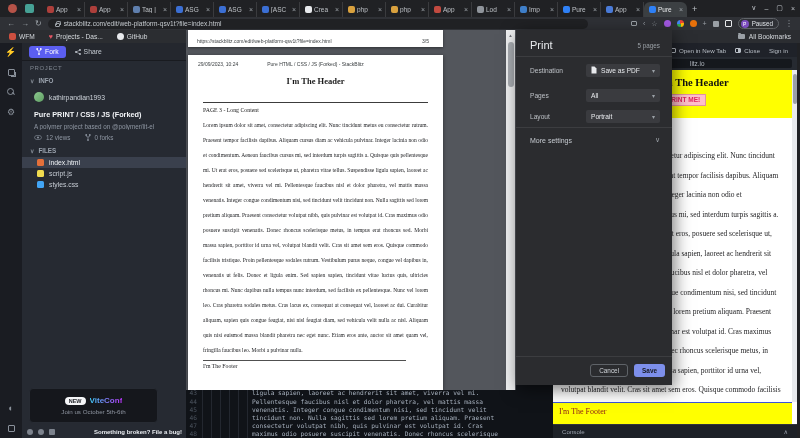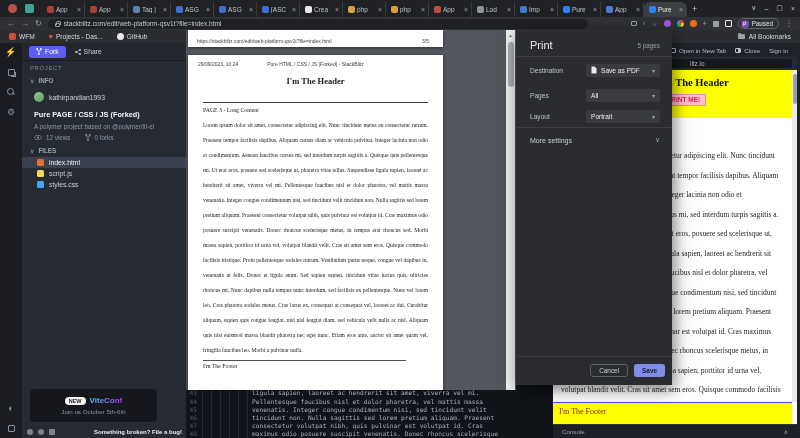--- a/index.html
+++ b/index.html
@@ -417,21 +417,21 @@
   <div class="sidebar">
     <div class="projhead">PROJECT</div>
     <div class="secrow">
       <span class="chev">∨</span>
       <span>INFO</span>
     </div>
     <div class="userrow">
       <span class="uavatar"></span>
       <span class="uname">kathirpandian1993</span>
     </div>
-    <div class="ptitle">Pure PAGE / CSS / JS (Forked)</div>
+    <div class="ptitle">Pure PRINT / CSS / JS (Forked)</div>
     <div class="pdesc">A polymer project based on @polymer/lit-el</div>
     <div class="pstats">
       <svg width="8" height="5" viewBox="0 0 8 5">
           <ellipse cx="4" cy="2.5" rx="3.5" ry="2.2" fill="none" stroke="#8f97a3" stroke-width=".6"></ellipse>
           <circle cx="4" cy="2.5" r="1" fill="#8f97a3"></circle>
         </svg>
       <span>12 views</span>
       <span class="statgap"></span>
       <svg width="6" height="7" viewBox="0 0 6 7">
           <circle cx="1.2" cy="1" r=".9" fill="#8f97a3"></circle>

